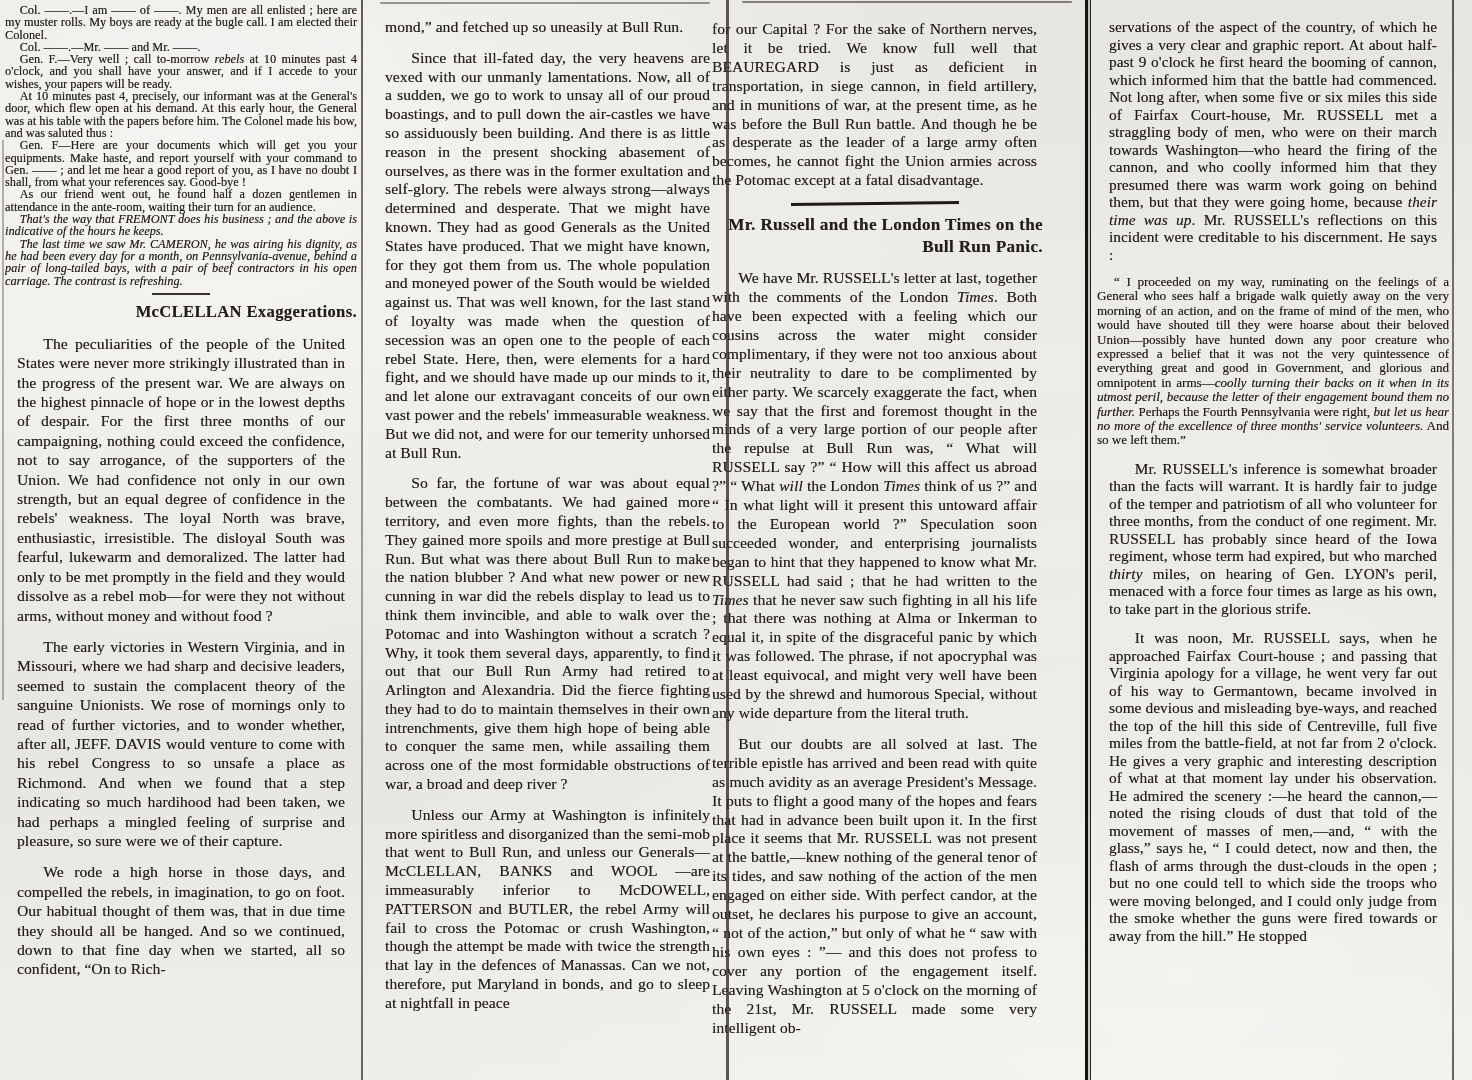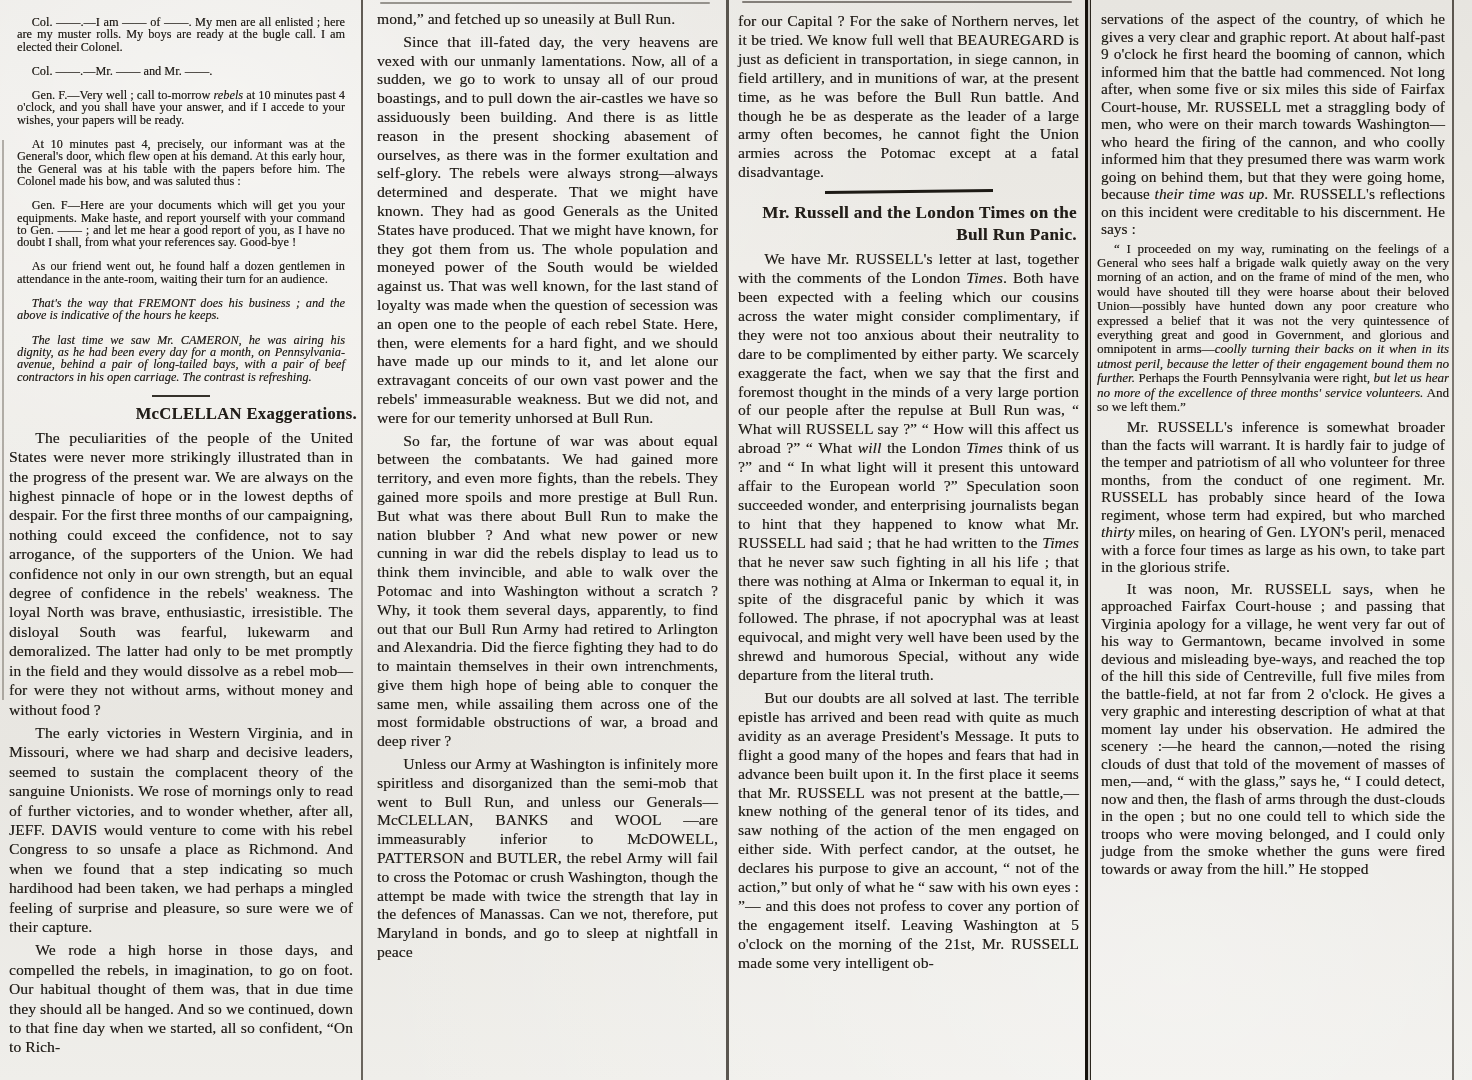--- a/index.html
+++ b/index.html
@@ -16,30 +16,30 @@
       radial-gradient(ellipse at 80% 90%, rgba(255,255,255,0.35), rgba(255,255,255,0) 50%),
       linear-gradient(180deg,#e7e5e0,#edebe6 30%,#e8e6e1 70%,#efeeea);
   }
   .column{
     position:absolute;top:0;height:1080px;overflow:hidden;
     text-align:justify;
     text-shadow:0.2px 0.2px 0.45px rgba(28,22,16,0.55);
   }
   #col1{left:5px;top:4px;width:352px;height:1076px;}
   #col2{left:373px;top:6px;width:349px;height:1074px;}
-  #col3{left:734px;top:8px;width:349px;height:1072px;}
+  #col3{left:700px;top:8px;width:349px;height:1072px;}
   #col4{left:1097px;top:6px;width:352px;height:1074px;}
 
-  .para{font-size:15.5px;line-height:19.6px;margin:4px;text-indent:1.7em;letter-spacing:0.1px;font-family:Liberation Serif, serif;}
+  .para{font-size:15.5px;line-height:19.6px;margin:12px;text-indent:1.7em;letter-spacing:0.1px;font-family:Liberation Serif, serif;}
   #col1 .para{line-height:19.4px;}
   #col2 .para{line-height:18.8px;}
   #col3 .para{line-height:18.9px;}
   #col4 .para{line-height:17.5px;font-size:15.2px;}
   .para.cont{text-indent:0;}
-  .para-small{font-size:12.2px;line-height:12.3px;margin:12px;text-indent:1.2em;letter-spacing:0.05px;}
+  .para-small{font-size:12.2px;line-height:12.3px;margin:0;text-indent:1.2em;letter-spacing:0.05px;}
   .para-small.italic{font-style:italic;}
   .para-quote{font-size:13px;line-height:14.4px;margin:0;text-indent:1.3em;}
   .heading{font-size:16.5px;font-weight:bold;text-align:right;text-indent:0;margin:7px 0 4px;letter-spacing:0.4px;}
   #col3 .heading{font-size:17px;line-height:21.5px;margin:9px 6px 5px;}
   .rule-small{width:58px;height:2px;background:#35312a;margin:6px auto 2px;}
   .rule-wide{width:168px;height:3px;background:#1d1a15;margin:8px auto 4px;transform:rotate(-0.7deg);}
 
   .vrule{position:absolute;top:0;height:1080px;}
   #vr0{left:2px;top:140px;height:560px;width:2px;background:rgba(70,62,52,0.38);}
   #vr1{left:361px;width:2px;background:linear-gradient(180deg,rgba(70,64,56,0.85),rgba(70,64,56,0.45) 55%,rgba(70,64,56,0.8));}

